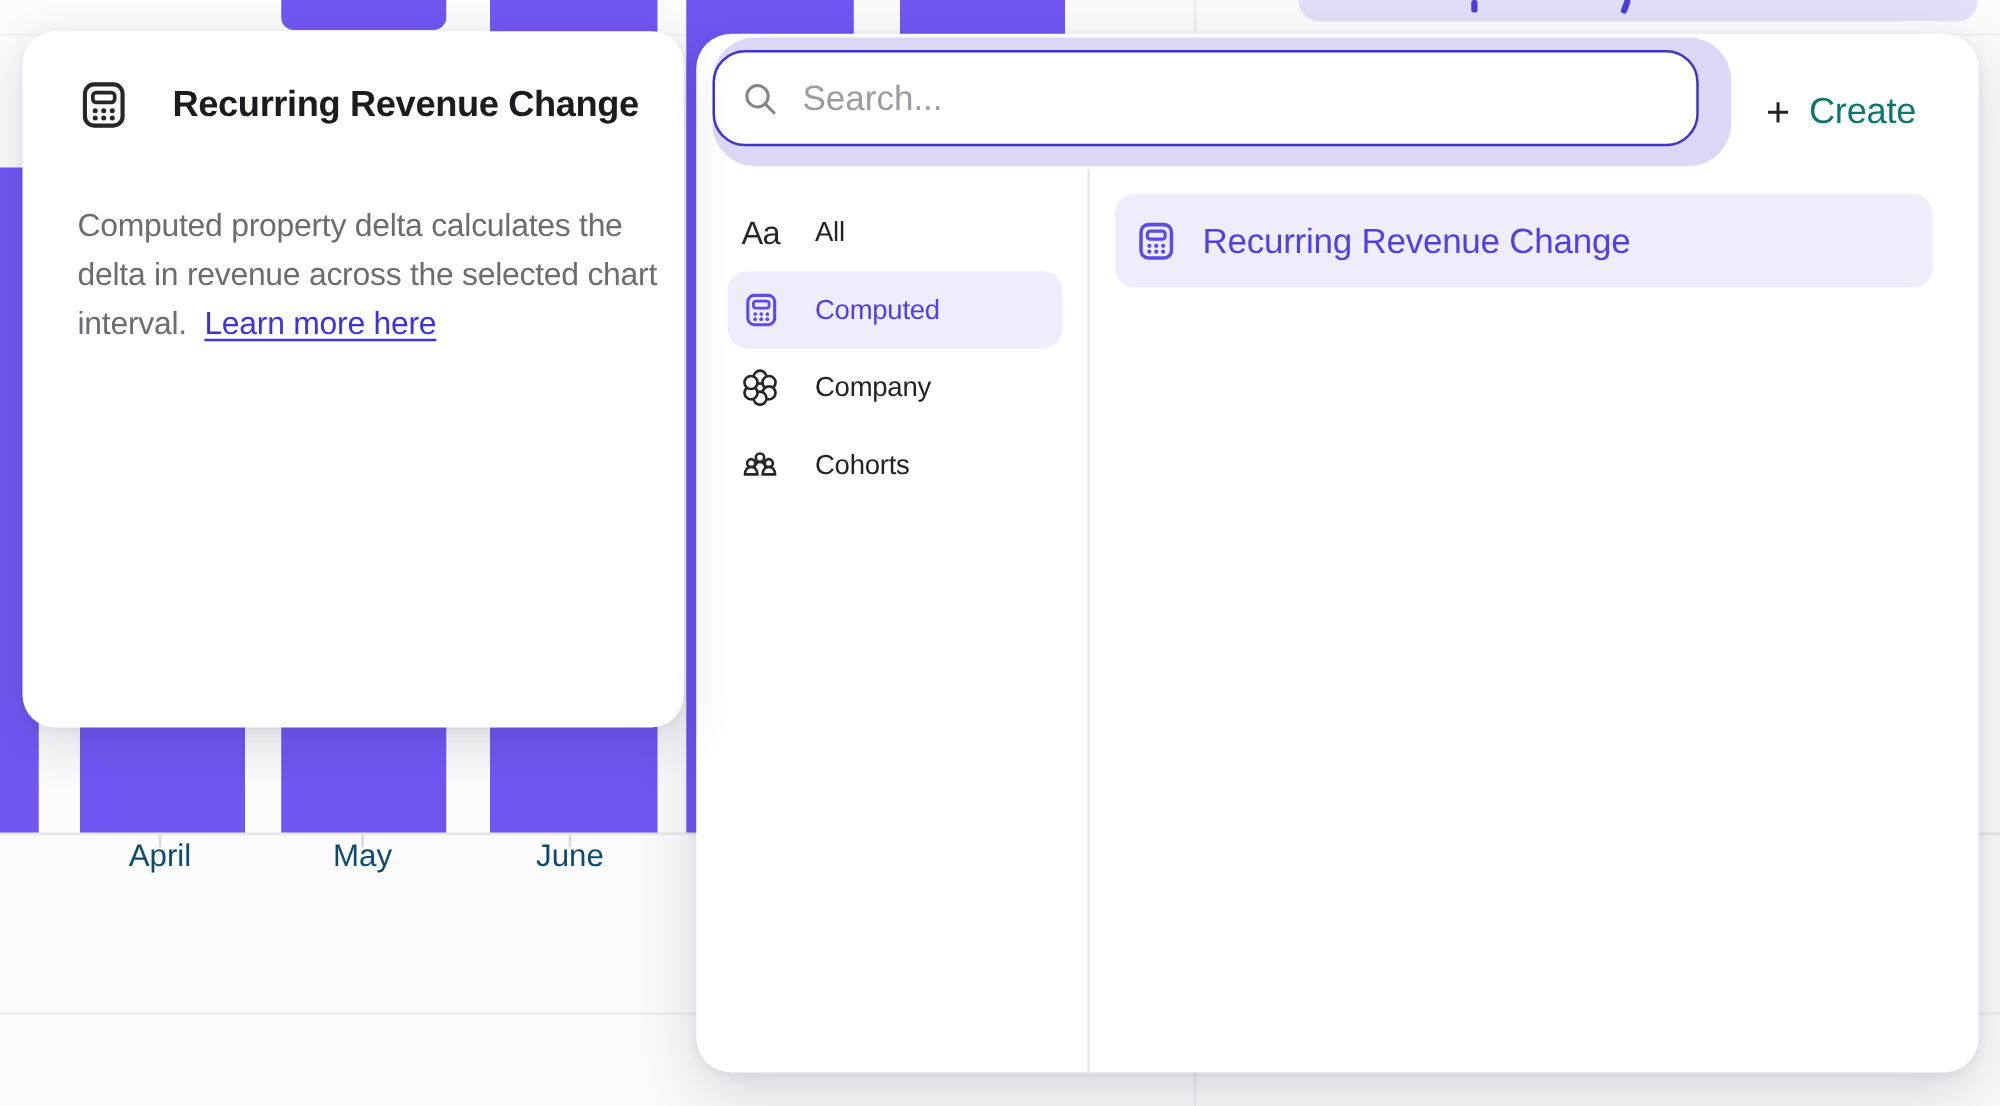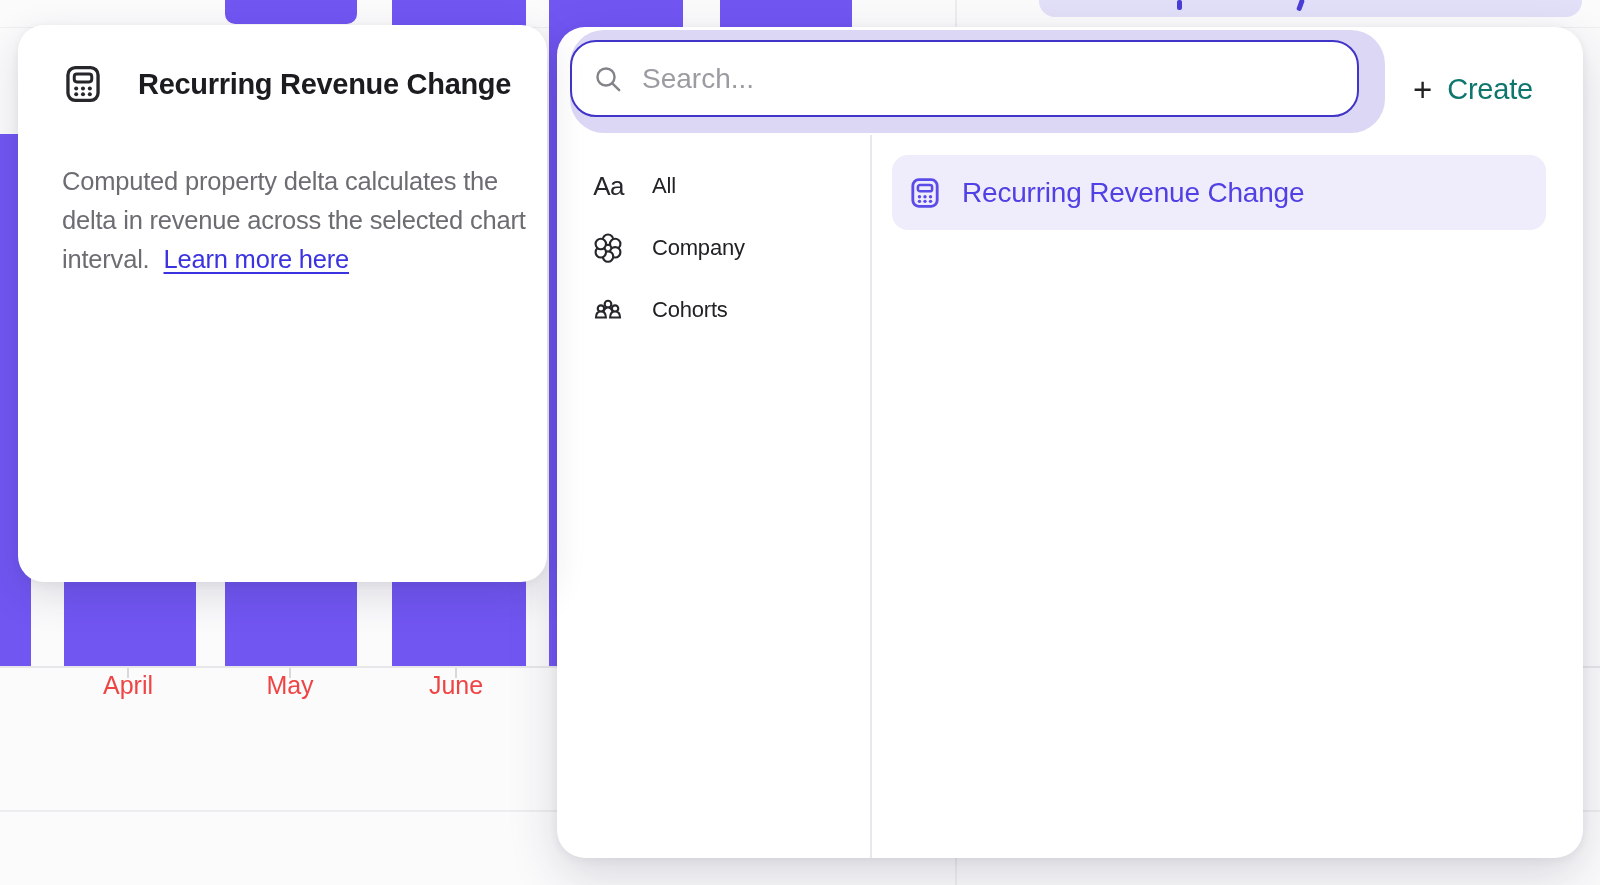--- a/index.html
+++ b/index.html
@@ -18,21 +18,21 @@
 
   
   .bg-layer{position:absolute;inset:0;z-index:1;}
   .bar{position:absolute;background:var(--bar);}
   .bar.cap{border-radius:0 0 10px 10px;}
   .axis-line{position:absolute;left:0;width:1600px;height:2px;background:#E7E7EA;}
   .grid-line{position:absolute;left:0;width:1600px;height:2px;background:#EDEDF0;}
   .top-line{position:absolute;left:0;top:27px;width:1600px;height:1px;background:#EFEFF2;}
   .v-line{position:absolute;top:0;width:2px;height:885px;background:#EDEDF0;}
   .tick{position:absolute;top:668px;width:2px;height:10px;background:#D9D9DD;}
-  .month{position:absolute;top:671px;transform:translateX(-50%);font-size:25px;color:#ef4444;}
+  .month{position:absolute;top:671px;transform:translateX(-50%);font-size:25px;color:#0c4a6e;}
   .bg-chip{position:absolute;left:1039px;top:-16px;width:543px;height:33px;background:#E2DFF8;border-radius:16px;}
   .bg-chip .g1{position:absolute;left:138px;top:16px;width:5px;height:10px;background:#4A3ED8;border-radius:2px;}
   .bg-chip .g2{position:absolute;left:259px;top:15px;width:5px;height:12px;background:#4A3ED8;border-radius:2px;transform:rotate(20deg);}
 
   
   .tooltip-card{position:absolute;left:18px;top:25px;width:529px;height:557px;background:#fff;
     border-radius:26px;box-shadow:0 14px 40px rgba(35,35,70,.14), 0 2px 8px rgba(35,35,70,.06);z-index:4;}
   .tt-head{position:absolute;left:44px;top:38px;display:flex;align-items:center;gap:34px;}
   .tt-head .icn{width:42px;height:42px;color:#26262B;flex:0 0 auto;}
   .tt-title{font-size:29px;font-weight:700;color:var(--dark);letter-spacing:-.3px;white-space:nowrap;}
@@ -144,20 +144,37 @@
 
     <div class="divider"></div>
 
     <div class="cats">
       <div class="cat">
         <span class="icn">
             <span class="aa">Aa</span>
           </span>
         <span class="lbl">All</span>
       </div>
+      <div class="cat selected">
+        <span class="icn">
+          <svg viewBox="0 0 24 24" width="30" height="30">
+            <rect x="3.4" y="2.6" width="17.2" height="18.8" rx="4.2" fill="none" stroke="currentColor" stroke-width="2"></rect>
+            <rect x="7" y="6.3" width="10" height="4.5" rx="1.5" fill="none" stroke="currentColor" stroke-width="1.8"></rect>
+            <g fill="currentColor">
+              <circle cx="8.1" cy="14.6" r="1.2"></circle>
+                <circle cx="12" cy="14.6" r="1.2"></circle>
+                <circle cx="15.9" cy="14.6" r="1.2"></circle>
+              <circle cx="8.1" cy="17.9" r="1.2"></circle>
+                <circle cx="12" cy="17.9" r="1.2"></circle>
+                <circle cx="15.9" cy="17.9" r="1.2"></circle>
+            </g>
+          </svg>
+        </span>
+        <span class="lbl">Computed</span>
+      </div>
       <div class="cat">
         <span class="icn">
           <svg viewBox="0 0 24 24" width="32" height="32" fill="#ffffff" stroke="currentColor" stroke-width="1.6">
             <circle cx="12" cy="5.8" r="3.9"></circle>
               <circle cx="17.4" cy="9" r="3.9"></circle>
               <circle cx="17.4" cy="15.2" r="3.9"></circle>
             <circle cx="12" cy="18.4" r="3.9"></circle>
               <circle cx="6.6" cy="15.2" r="3.9"></circle>
               <circle cx="6.6" cy="9" r="3.9"></circle>
           </svg>

